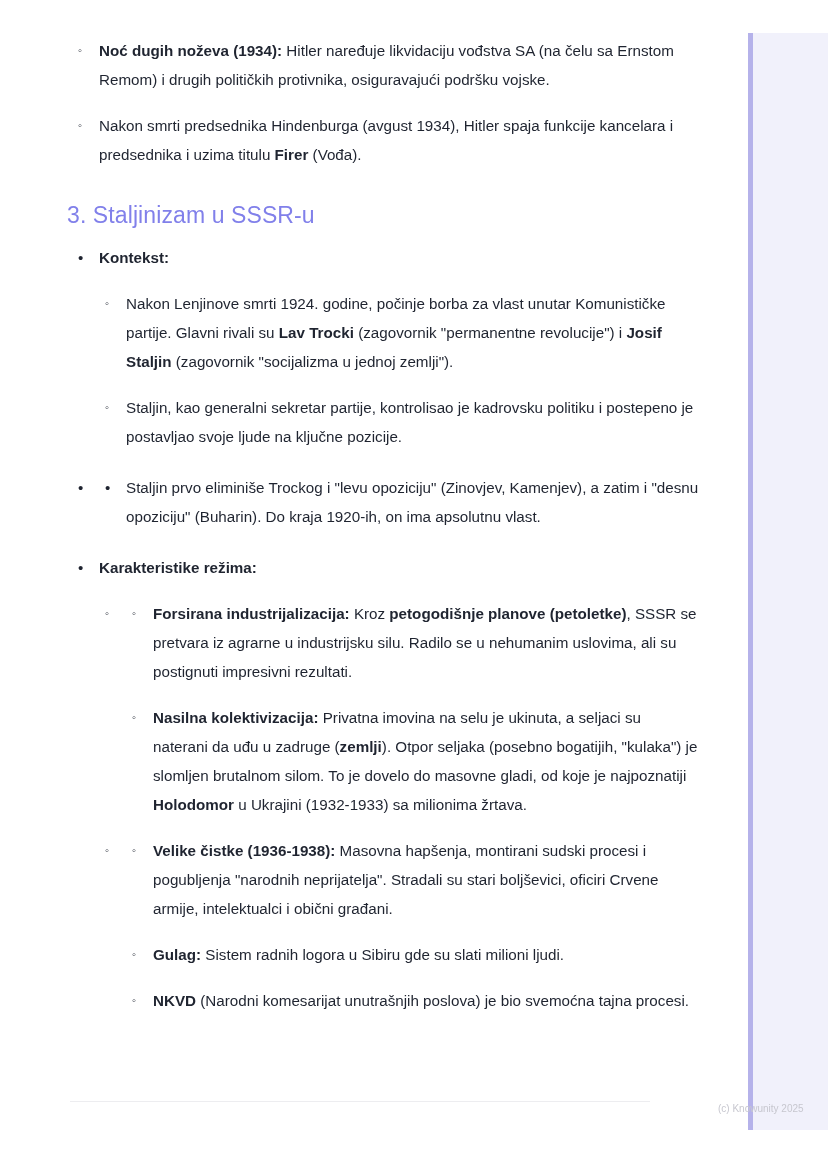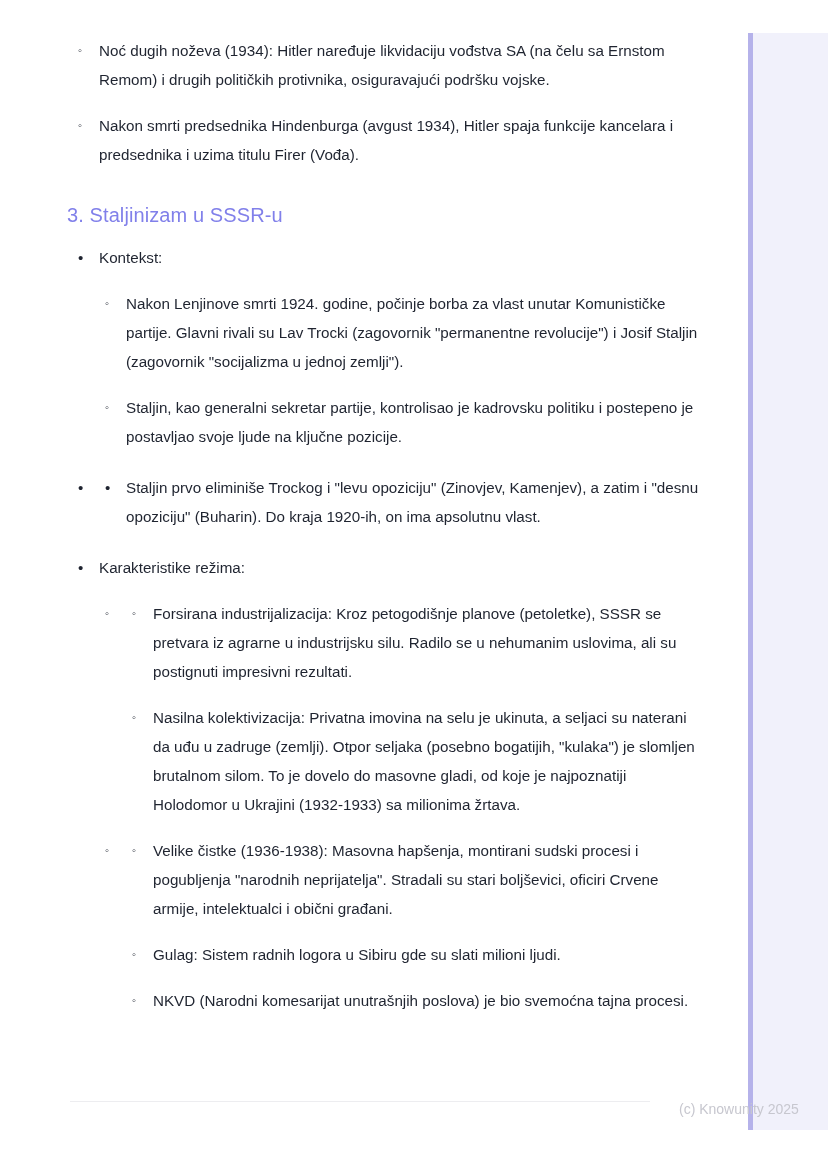--- a/index.html
+++ b/index.html
@@ -70,49 +70,49 @@
   
   .lvl1 > li { margin-left: 78px; }
   .lvl2 > li { margin-left: 27px; }
   .lvl3 > li { margin-left: 27px; }
 
   .lvl1 > li { margin-bottom: 0; }
 
   .gap-lg { margin-top: 22px; }
   .gap-md { margin-top: 17px; }
 
-  b, strong { font-weight: normal; }
+  b, strong { font-weight: bold; }
 
   h2#section-heading {
     margin: 0;
     padding: 0;
     position: absolute;
     left: 67px;
     top: 202px;
-    font-size: 20px;
+    font-size: 23px;
     font-weight: normal;
     line-height: 26px;
     color: #8180ea;
     letter-spacing: 0.1px;
   }
 
   
   #footer-rule {
     position: absolute;
     left: 70px;
     top: 1101px;
     width: 580px;
     height: 1px;
     background: #ededf0;
   }
   #footer-credit {
     position: absolute;
-    left: 679px;
+    left: 718px;
     top: 1102px;
-    font-size: 14px;
+    font-size: 10px;
     line-height: 14px;
     color: #c7c7cf;
     white-space: nowrap;
   }
 
   
   #block-top { position: absolute; left: 0; top: 36px; width: 700px; }
   #block-main { position: absolute; left: 0; top: 243px; width: 700px; }
 </style>
 </head>

